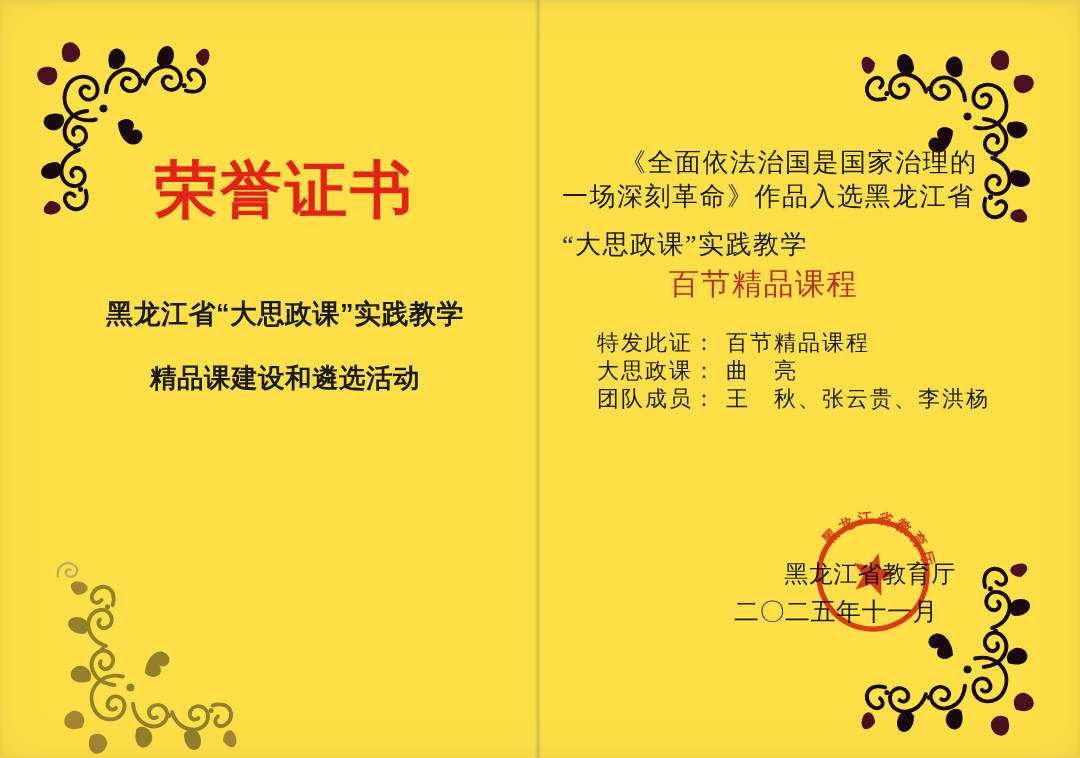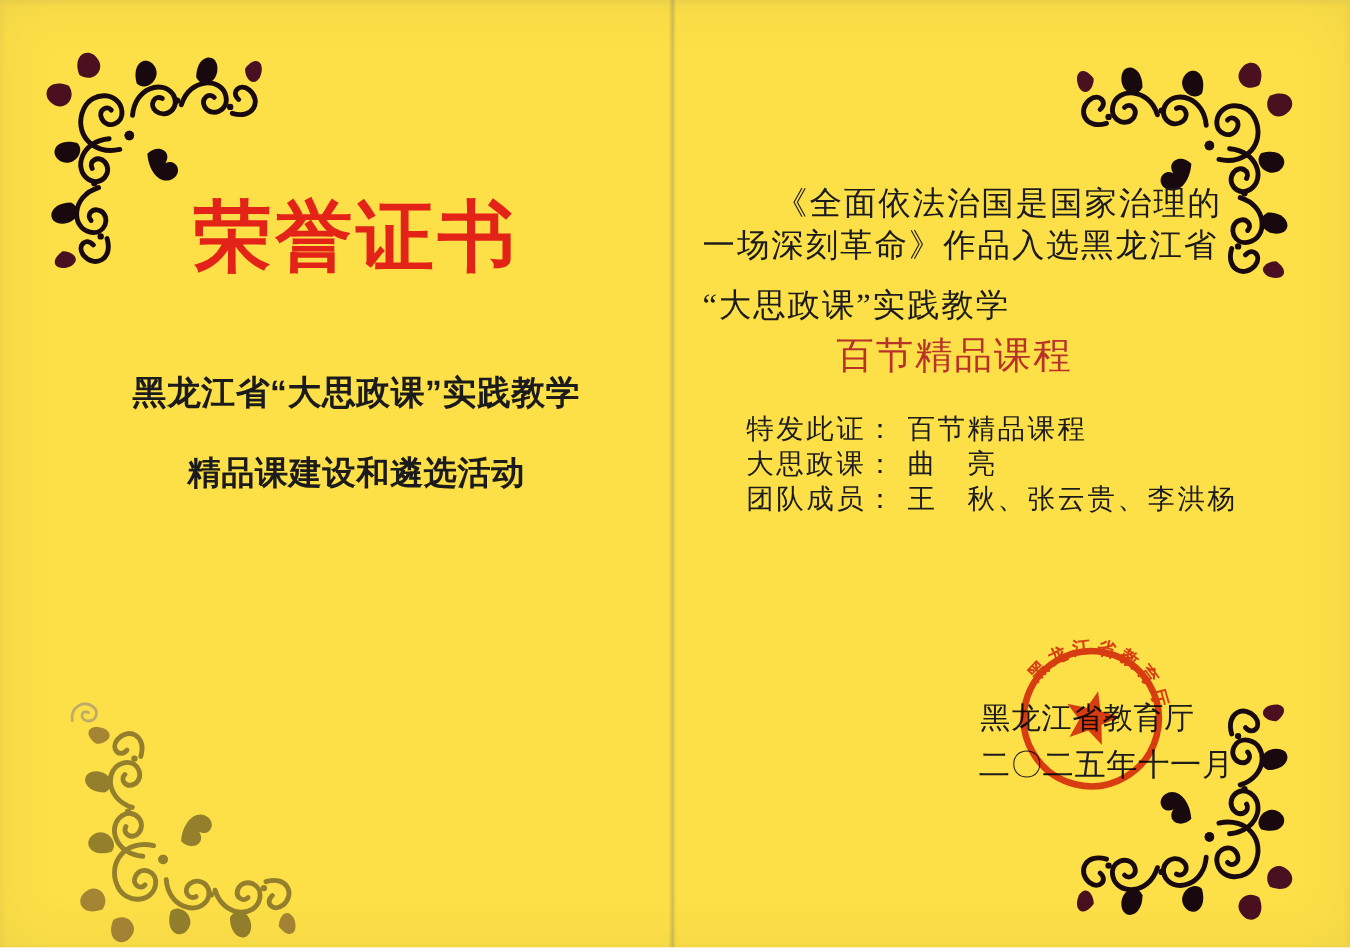--- a/index.html
+++ b/index.html
@@ -57,21 +57,21 @@
   .b3{top:230px;}
   .highlight{
     margin:0;position:absolute;top:264px;left:0;width:447px;text-align:center;
     font-size:30px;font-weight:normal;letter-spacing:1.5px;color:var(--highlight-red);white-space:nowrap;
   }
   .info{position:absolute;left:57px;top:329px;}
   .info-row{display:flex;font-size:22px;letter-spacing:2px;line-height:28px;white-space:nowrap;}
   .info-row .value{margin-left:9px;}
   .closing{margin:0;position:absolute;left:72px;top:444px;font-size:25px;letter-spacing:1px;white-space:nowrap;}
   .issuer{margin:0;position:absolute;left:230px;top:558px;width:200px;text-align:center;font-size:24px;letter-spacing:.5px;white-space:nowrap;}
-  .issue-date{margin:0;position:absolute;left:217px;top:595px;width:230px;text-align:right;font-size:25px;letter-spacing:.5px;white-space:nowrap;}
+  .issue-date{margin:0;position:absolute;left:194px;top:595px;width:230px;text-align:left;font-size:25px;letter-spacing:.5px;white-space:nowrap;}
   .seal{
     position:absolute;left:272px;top:514px;width:122px;height:122px;
     transform:rotate(14deg);mix-blend-mode:multiply;opacity:.92;overflow:visible;
   }
   .seal text{font-family:"Liberation Serif","DejaVu Serif",serif;font-weight:bold;}
 </style>
 </head>
 <body>
 
 <svg width="0" height="0" style="position:absolute" aria-hidden="true">

